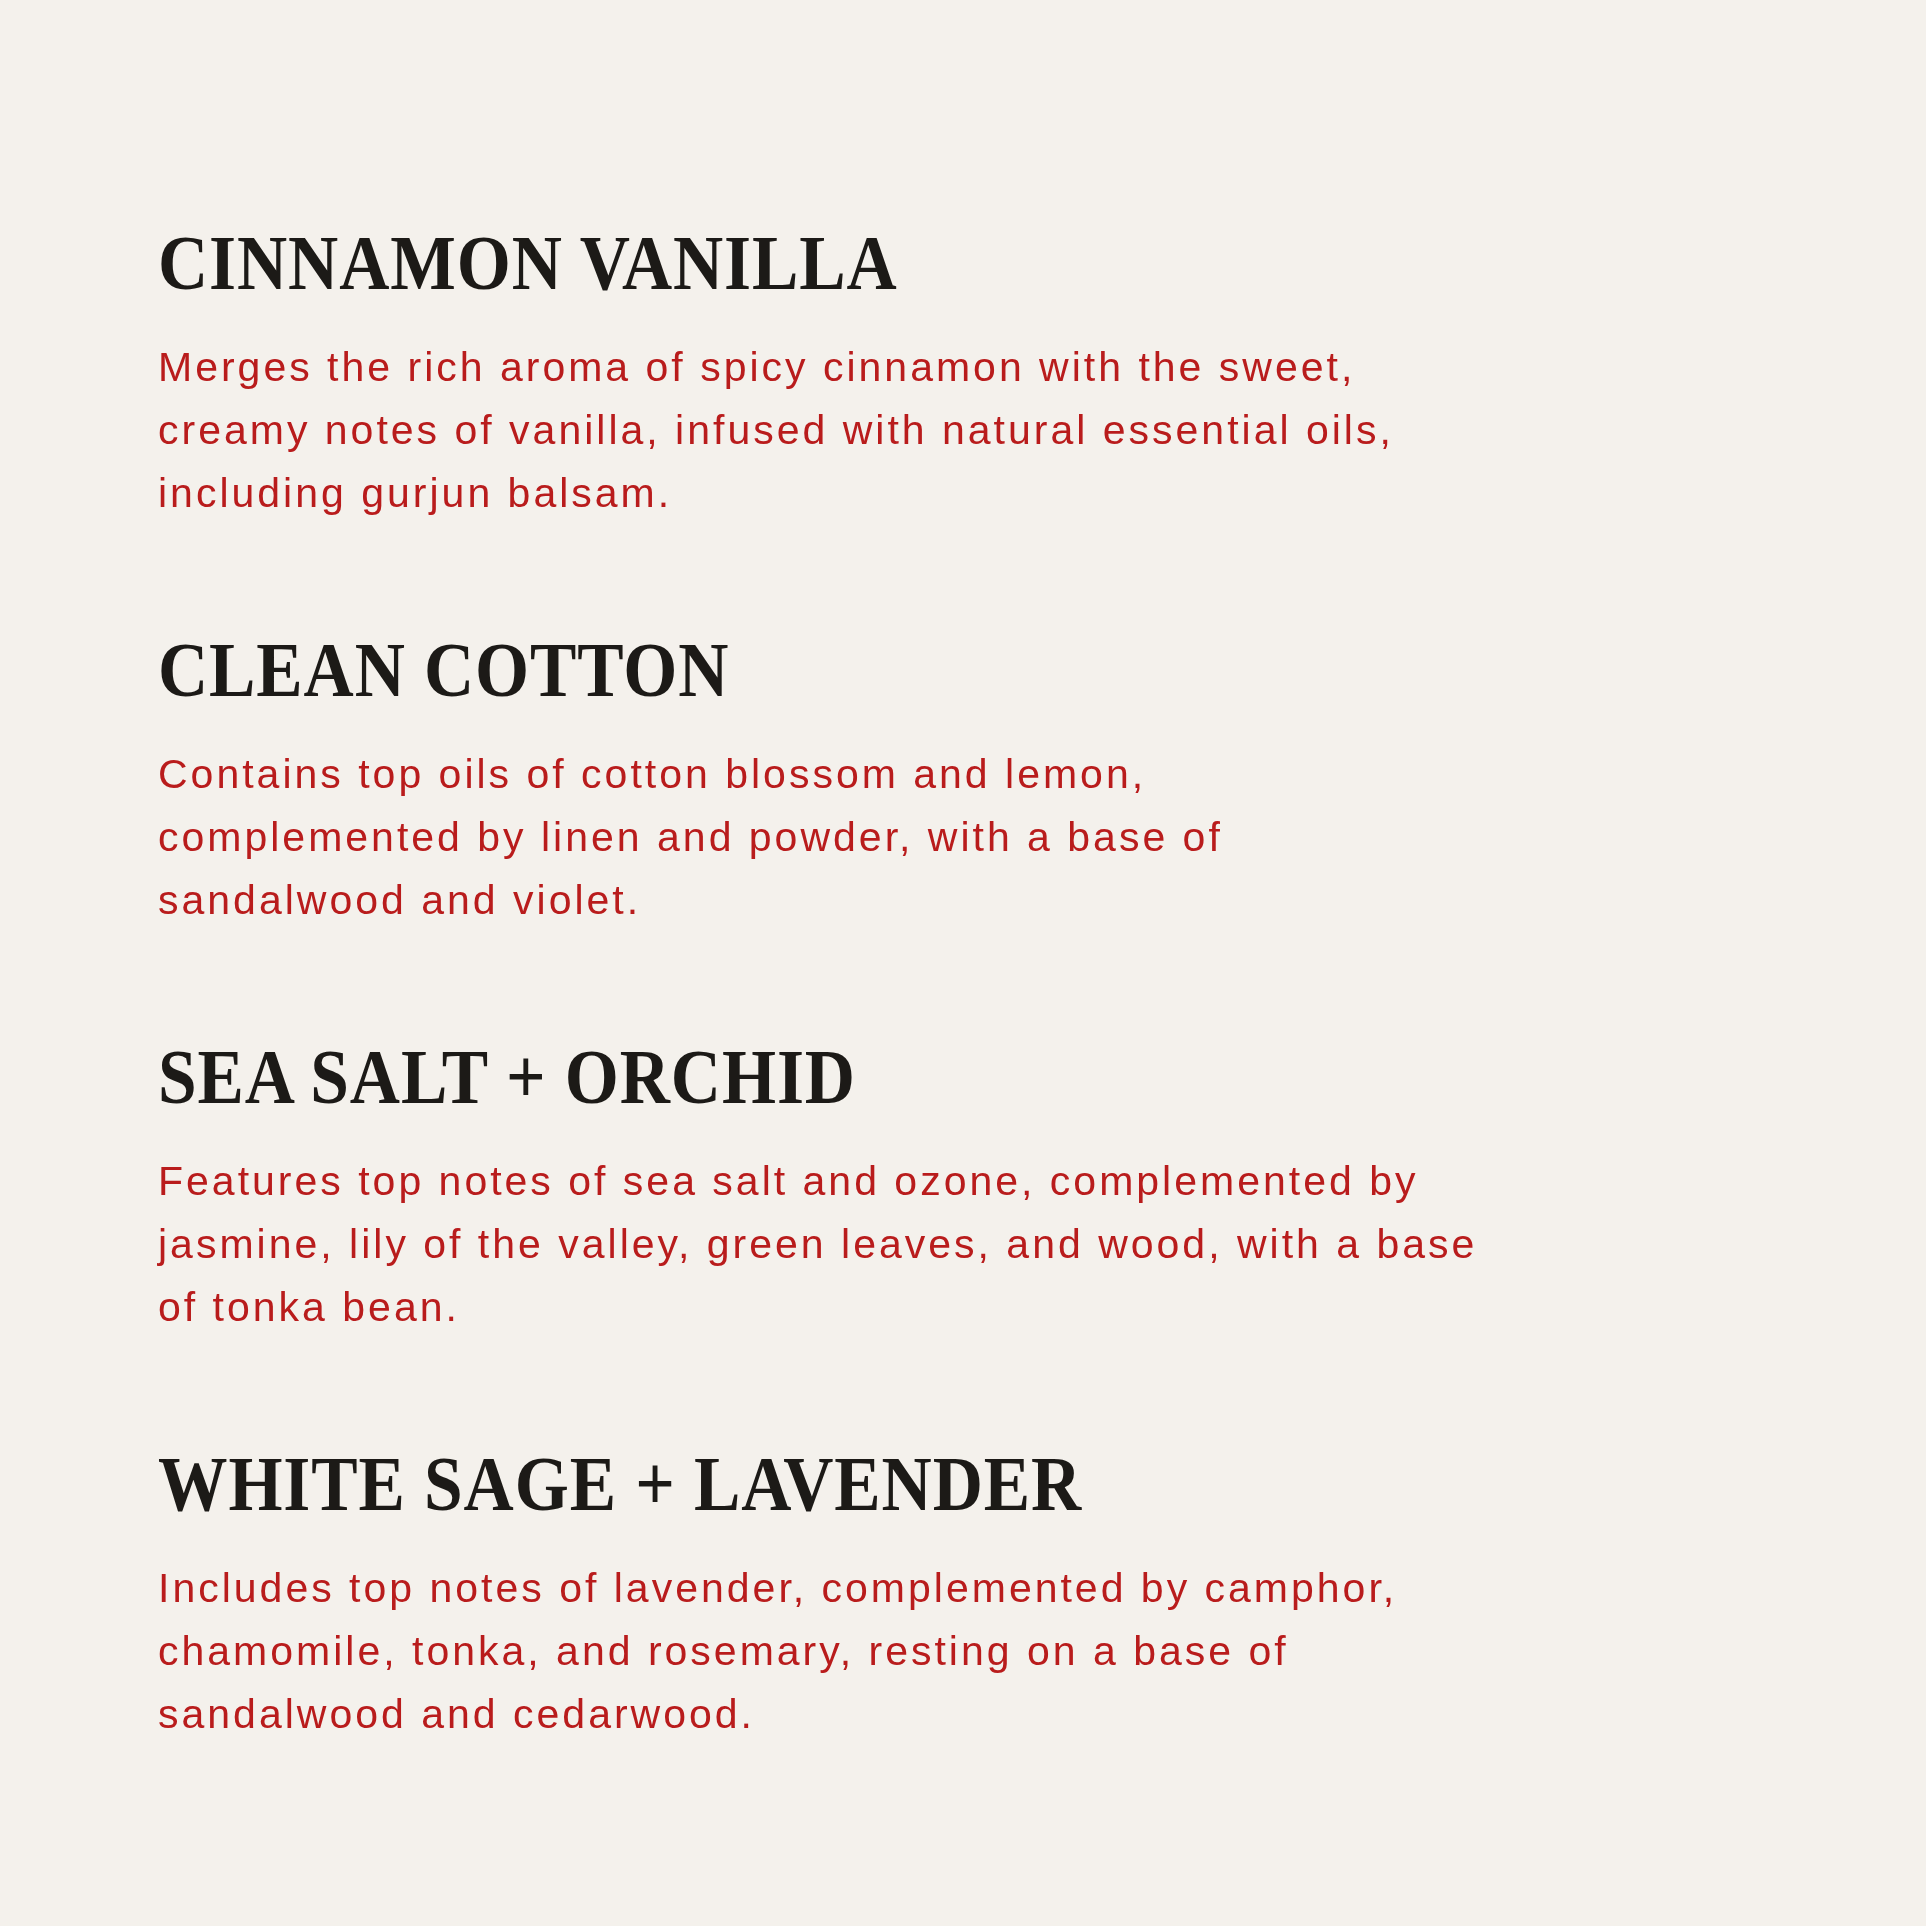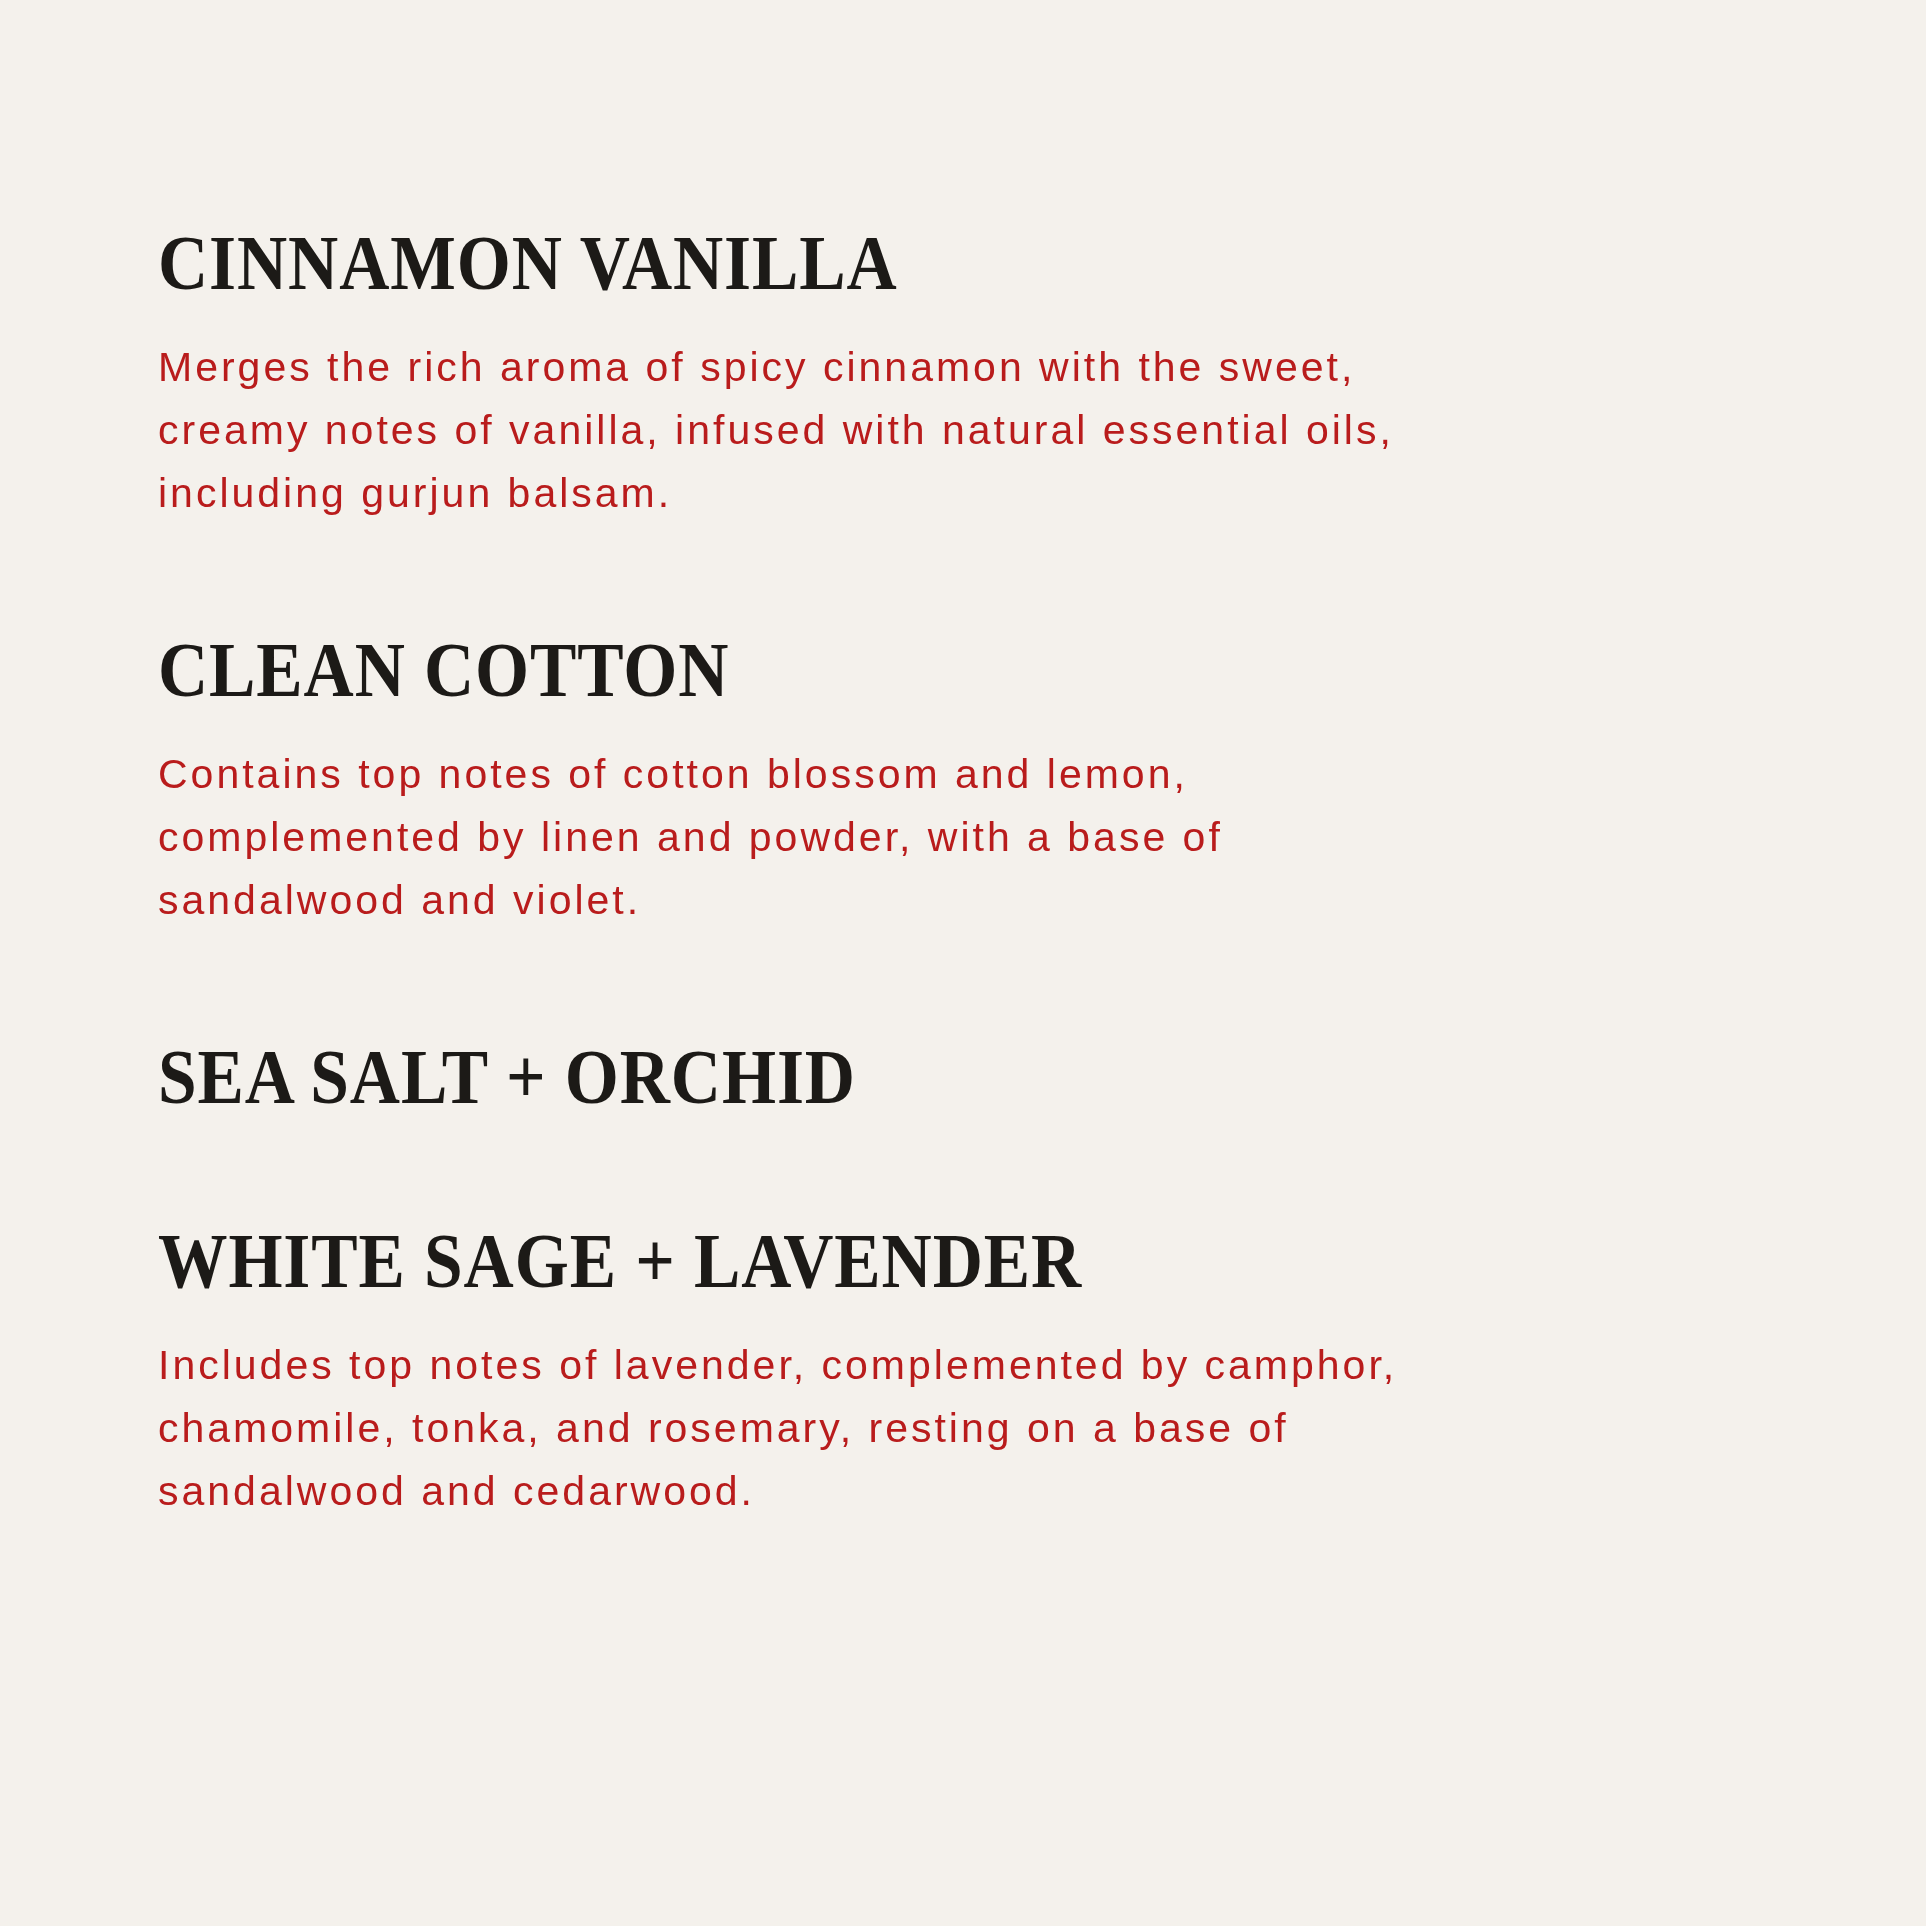--- a/index.html
+++ b/index.html
@@ -52,27 +52,30 @@
 
   <section class="scent-section">
     <h2 class="scent-title">CINNAMON VANILLA</h2>
     <p class="scent-description">Merges the rich aroma of spicy cinnamon with the sweet,
 creamy notes of vanilla, infused with natural essential oils,
 including gurjun balsam.</p>
   </section>
 
   <section class="scent-section">
     <h2 class="scent-title">CLEAN COTTON</h2>
-    <p class="scent-description">Contains top notes of cotton blossom and lemon,
+    <p class="scent-description">Contains top oils of cotton blossom and lemon,
 complemented by linen and powder, with a base of
 sandalwood and violet.</p>
   </section>
 
   <section class="scent-section">
     <h2 class="scent-title">SEA SALT + ORCHID</h2>
+    <p class="scent-description">Features top notes of sea salt and ozone, complemented by
+jasmine, lily of the valley, green leaves, and wood, with a base
+of tonka bean.</p>
   </section>
 
   <section class="scent-section">
     <h2 class="scent-title">WHITE SAGE + LAVENDER</h2>
     <p class="scent-description">Includes top notes of lavender, complemented by camphor,
 chamomile, tonka, and rosemary, resting on a base of
 sandalwood and cedarwood.</p>
   </section>
 
 </div>

